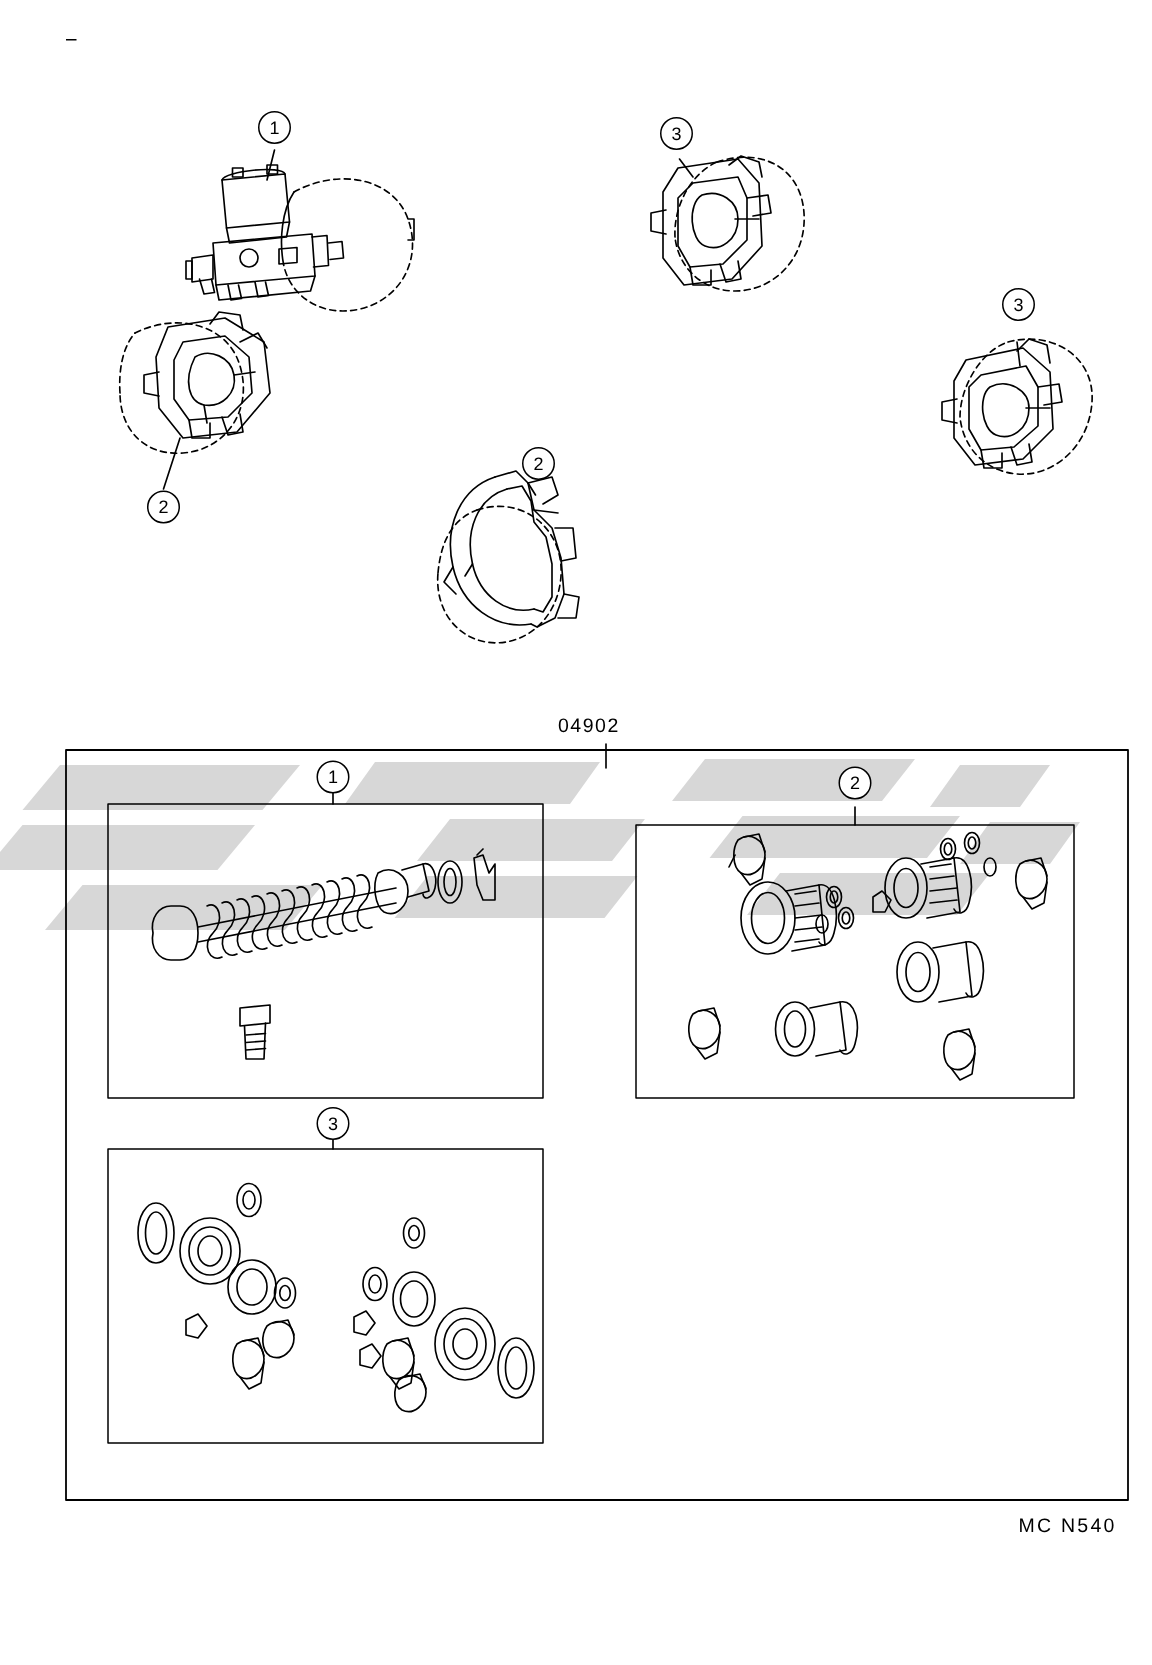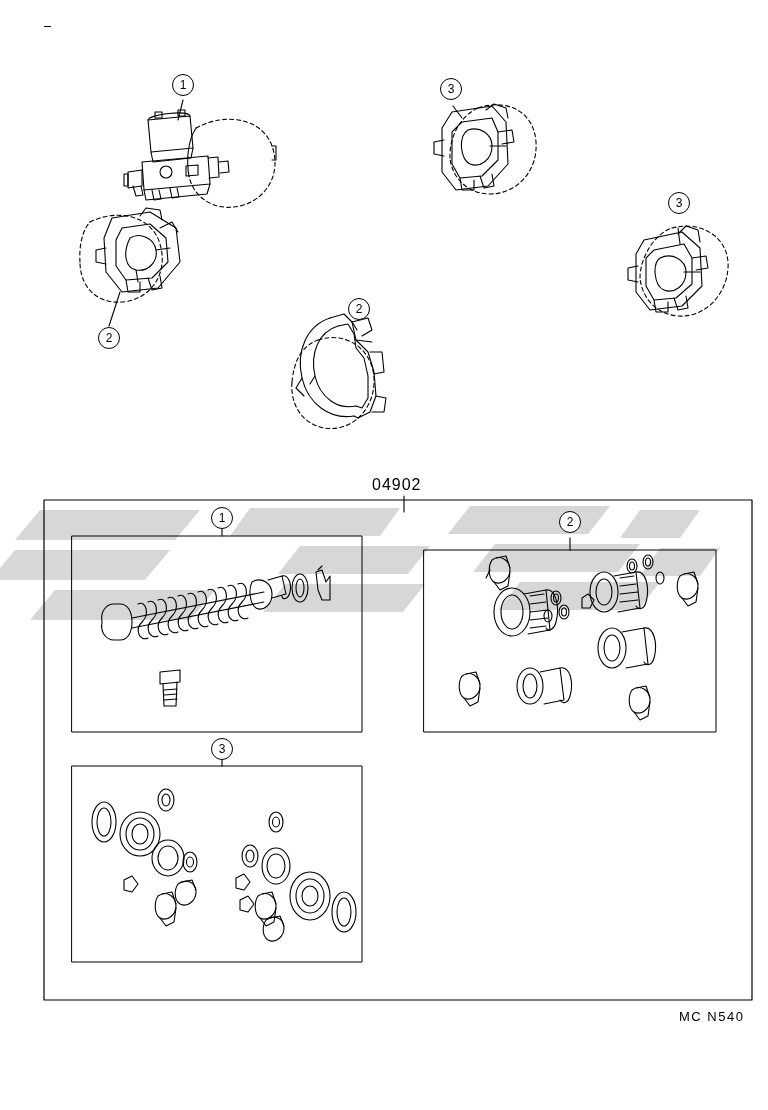--- a/index.html
+++ b/index.html
@@ -36,21 +36,21 @@
     box-sizing: border-box;
     font-size: 12px;
     line-height: 20px;
     text-align: center;
     background: #fff;
     color: #000;
     font-family: "Liberation Sans", sans-serif;
   }
   .part-label {
     position: absolute;
-    font-size: 16px;
+    font-size: 13px;
     letter-spacing: 1px;
     color: #000;
     font-family: "Liberation Sans", sans-serif;
     white-space: nowrap;
   }
   .code-label {
     position: absolute;
     font-size: 13px;
     letter-spacing: 1.5px;
     color: #000;

